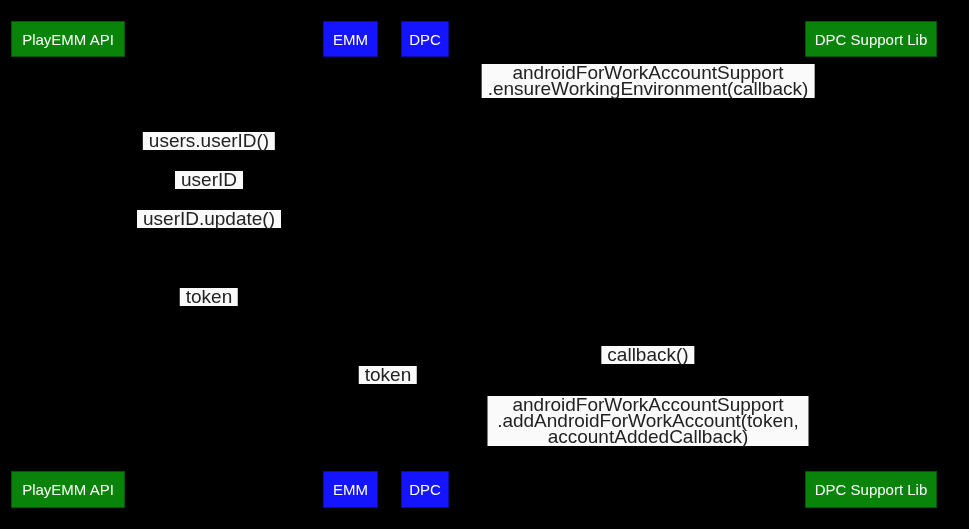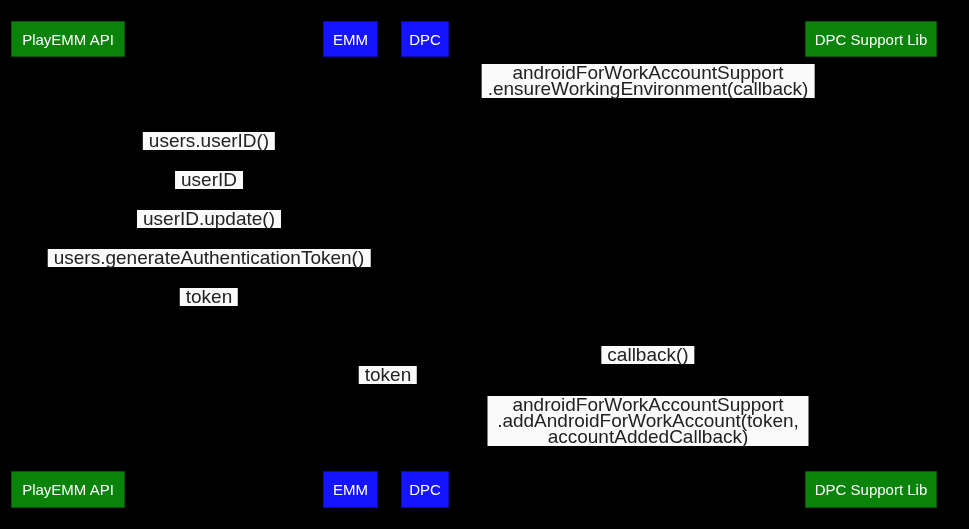--- a/index.html
+++ b/index.html
@@ -42,21 +42,20 @@
   <div class="participant" style="left: 11px; top: 21px; width: 114px; height: 36px; background: rgb(10, 131, 10);">PlayEMM API</div>
   <div class="participant" style="left: 323px; top: 21px; width: 55px; height: 36px; background: rgb(20, 20, 255);">EMM</div>
   <div class="participant" style="left: 401px; top: 21px; width: 48px; height: 36px; background: rgb(20, 20, 255);">DPC</div>
   <div class="participant" style="left: 805px; top: 21px; width: 132px; height: 36px; background: rgb(10, 131, 10);">DPC Support Lib</div>
 
   <div class="msg" style="left:648px; top:64px">androidForWorkAccountSupport
 .ensureWorkingEnvironment(callback)</div>
   <div class="msg" style="left:209px; top:132px">users.userID()</div>
   <div class="msg" style="left:209px; top:171px">userID</div>
   <div class="msg" style="left:209px; top:210px">userID.update()</div>
-  <div class="msg" style="left:209px; top:249px">users.generateAuthenticationToken()</div>
   <div class="msg" style="left:209px; top:288px">token</div>
   <div class="msg" style="left:648px; top:346px">callback()</div>
   <div class="msg" style="left:388px; top:366px">token</div>
   <div class="msg" style="left:648px; top:396px">androidForWorkAccountSupport
 .addAndroidForWorkAccount(token, accountAddedCallback)</div>
 
   <div class="participant" style="left: 11px; top: 471px; width: 114px; height: 37px; background: rgb(10, 131, 10);">PlayEMM API</div>
   <div class="participant" style="left: 323px; top: 471px; width: 55px; height: 37px; background: rgb(20, 20, 255);">EMM</div>
   <div class="participant" style="left: 401px; top: 471px; width: 48px; height: 37px; background: rgb(20, 20, 255);">DPC</div>
   <div class="participant" style="left: 805px; top: 471px; width: 132px; height: 37px; background: rgb(10, 131, 10);">DPC Support Lib</div>

